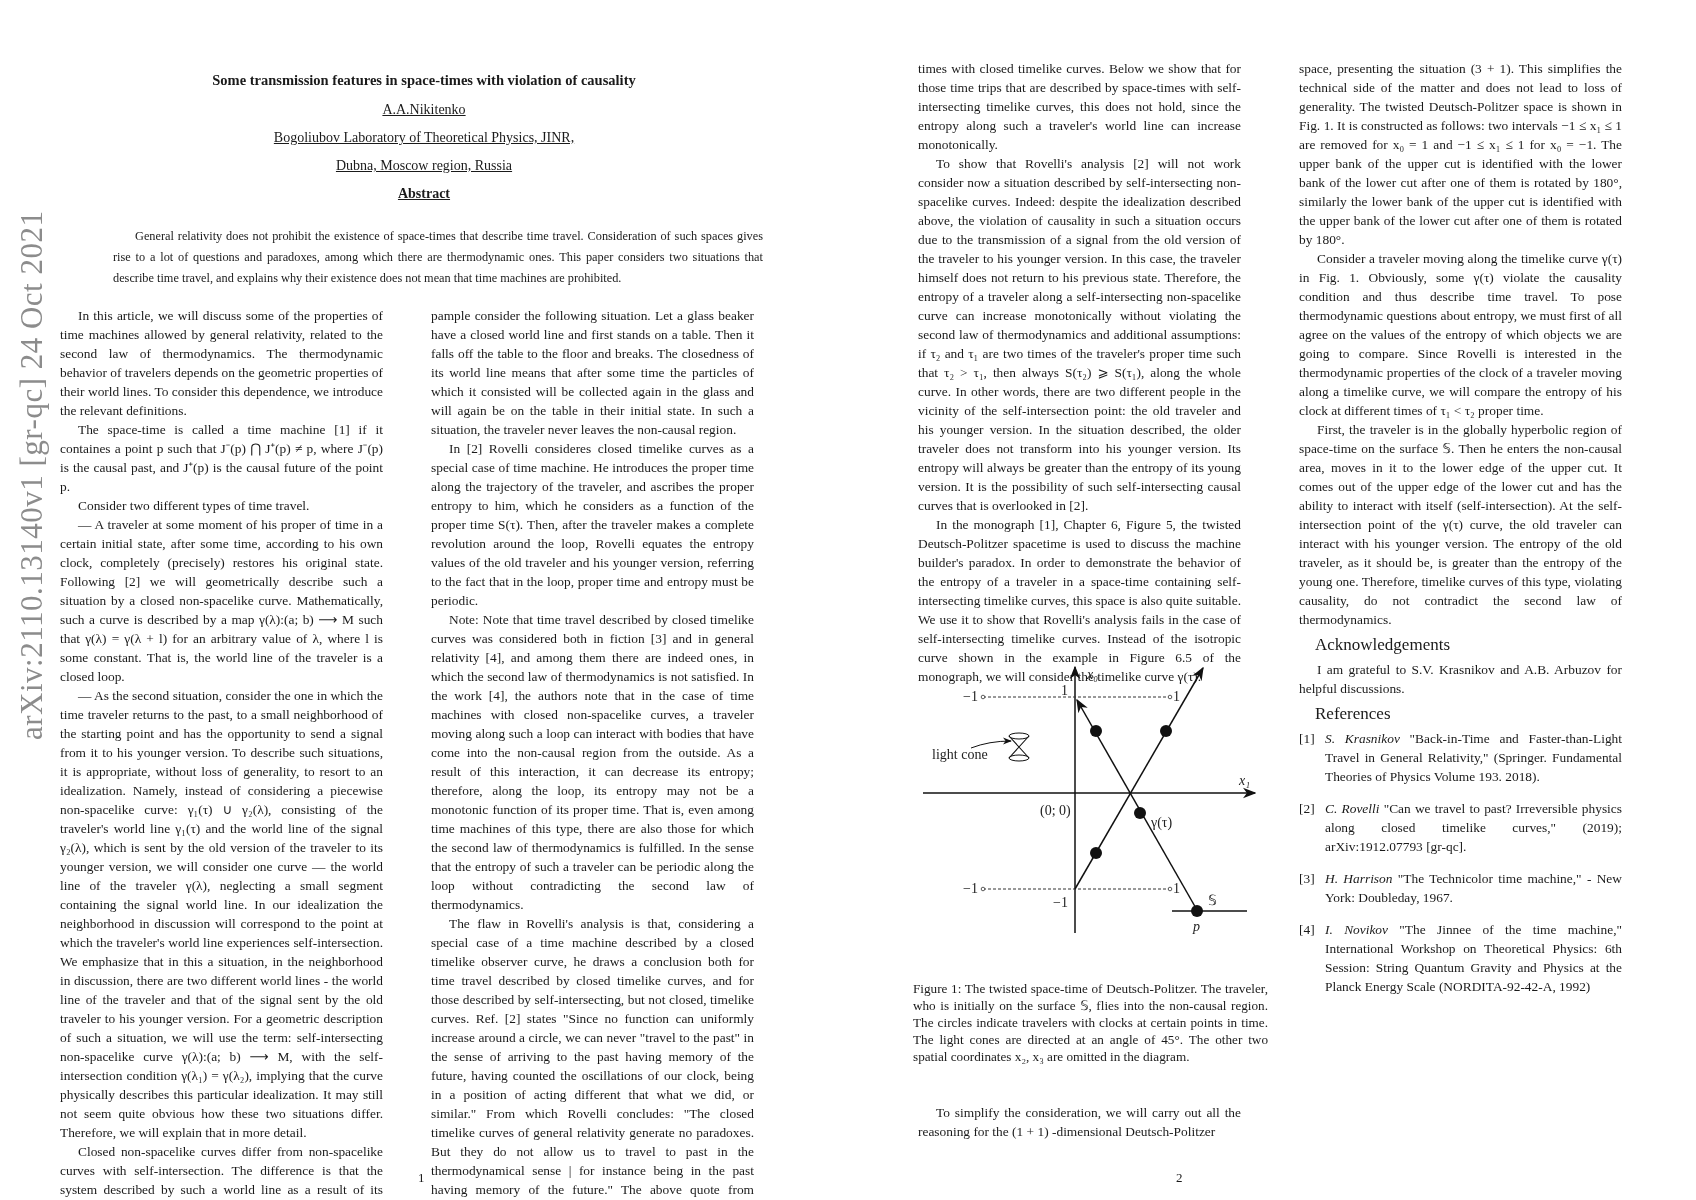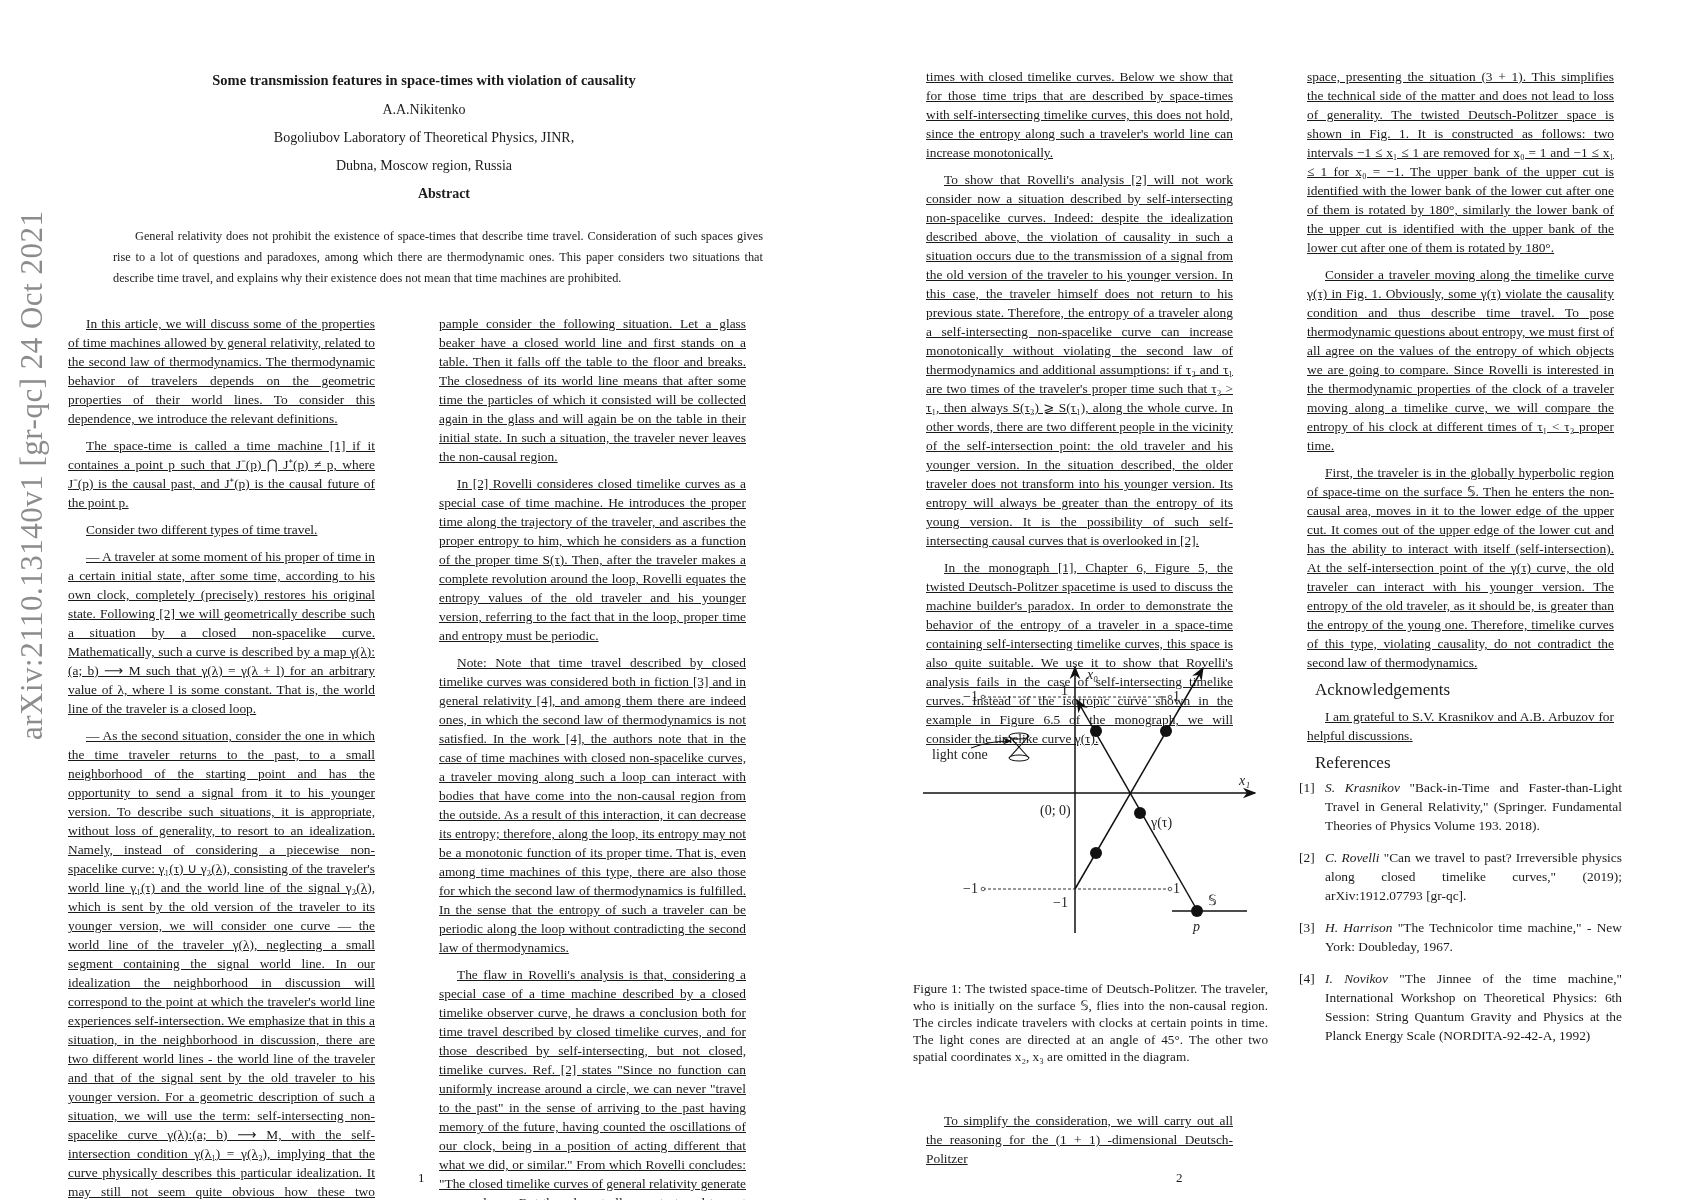--- a/index.html
+++ b/index.html
@@ -5,28 +5,28 @@
   html, body { margin:0; padding:0; background:#ffffff; }
   body { width:1696px; height:1200px; position:relative; overflow:hidden;
          font-family:"DejaVu Serif", "Liberation Serif", serif; color:#1a1a1a; }
   .page { position:absolute; top:0; height:1200px; background:#fff; }
   #page1 { left:0; width:848px; }
   #page2 { left:848px; width:848px; }
   .arxiv-stamp { position:absolute; left:14px; top:740px; transform-origin:left top; transform:rotate(-90deg);
                  font-family:"Liberation Serif", serif; font-size:31px; color:#8c8c8c; white-space:nowrap; letter-spacing:0.5px; }
   .title { position:absolute; left:0; width:848px; top:72px; text-align:center; font-weight:bold; font-size:14.5px;
            font-family:"Liberation Serif", serif; }
-  .centerline { position:absolute; left:0; width:848px; text-align:center; font-size:14px; font-family:"Liberation Serif", serif; }
+  .centerline { position:absolute; left:0; width:848px; text-align:center; font-size:14px; font-family:"Liberation Serif", serif;text-decoration:underline; }
   .abstract-head { font-weight:bold; }
   .abstract { position:absolute; left:113px; width:650px; top:226px; font-size:12.3px; line-height:21px;
               text-align:justify; font-family:"Liberation Serif", serif; }
   .abstract p { margin:0; text-indent:22px; }
   .col { position:absolute; font-family:"Liberation Serif", serif; font-size:13.4px; line-height:19px;
          text-align:justify; hyphens:auto; }
-  .col p { margin:8px; text-indent:18px;text-decoration:underline; }
+  .col p { margin:0; text-indent:18px; }
   .col p.noind { text-indent:0; }
   .pagenum { position:absolute; font-family:"Liberation Serif", serif; font-size:13px; }
   .section-head { font-family:"Liberation Serif", serif; font-weight:normal; font-size:17px; margin:6px 0 6px 16px; }
   .ref { display:flex; margin-bottom:13px; }
   .ref .num { width:26px; flex:none; }
   .ref .body { flex:1; text-align:justify; }
   .ref .auth { font-style:italic; }
   .figure { position:absolute; left:915px; top:655px; width:370px; height:290px; }
   .caption { position:absolute; left:913px; top:980px; width:355px; font-family:"Liberation Serif", serif;
              font-size:13.2px; line-height:17px; text-align:justify; }
@@ -36,21 +36,21 @@
 </head>
 <body>
 
 <div class="page" id="page1">
   <div class="arxiv-stamp">arXiv:2110.13140v1  [gr-qc]  24 Oct 2021</div>
 
   <div class="title">Some transmission features in space-times with violation of causality</div>
   <div class="centerline" style="top:102px;">A.A.Nikitenko</div>
   <div class="centerline" style="top:158px;">Dubna, Moscow region, Russia</div>
   <div class="centerline" style="top:130px;">Bogoliubov Laboratory of Theoretical Physics, JINR,</div>
-  <div class="centerline abstract-head" style="top:186px;margin-left:20px;">Abstract</div>
+  <div class="centerline abstract-head" style="top:186px;">Abstract</div>
   <div class="abstract">
     <p>General relativity does not prohibit the existence of space-times that describe time travel. Consideration of such spaces gives rise to a lot of questions and paradoxes, among which there are thermodynamic ones. This paper considers two situations that describe time travel, and explains why their existence does not mean that time machines are prohibited.</p>
   </div>
 
   <div class="col" style="left:60px; top:306px; width:323px;">
     <p>In this article, we will discuss some of the properties of time machines allowed by general relativity, related to the second law of thermodynamics. The thermodynamic behavior of travelers depends on the geometric properties of their world lines. To consider this dependence, we introduce the relevant definitions.</p>
     <p>The space-time is called a time machine [1] if it containes a point p such that J⁻(p) ⋂ J⁺(p) ≠ p, where J⁻(p) is the causal past, and J⁺(p) is the causal future of the point p.</p>
     <p>Consider two different types of time travel.</p>
     <p>— A traveler at some moment of his proper of time in a certain initial state, after some time, according to his own clock, completely (precisely) restores his original state. Following [2] we will geometrically describe such a situation by a closed non-spacelike curve. Mathematically, such a curve is described by a map γ(λ):(a; b) ⟶ M such that γ(λ) = γ(λ + l) for an arbitrary value of λ, where l is some constant. That is, the world line of the traveler is a closed loop.</p>
     <p>— As the second situation, consider the one in which the time traveler returns to the past, to a small neighborhood of the starting point and has the opportunity to send a signal from it to his younger version. To describe such situations, it is appropriate, without loss of generality, to resort to an idealization. Namely, instead of considering a piecewise non-spacelike curve: γ₁(τ) ∪ γ₂(λ), consisting of the traveler's world line γ₁(τ) and the world line of the signal γ₂(λ), which is sent by the old version of the traveler to its younger version, we will consider one curve — the world line of the traveler γ(λ), neglecting a small segment containing the signal world line. In our idealization the neighborhood in discussion will correspond to the point at which the traveler's world line experiences self-intersection. We emphasize that in this a situation, in the neighborhood in discussion, there are two different world lines - the world line of the traveler and that of the signal sent by the old traveler to his younger version. For a geometric description of such a situation, we will use the term: self-intersecting non-spacelike curve γ(λ):(a; b) ⟶ M, with the self-intersection condition γ(λ₁) = γ(λ₂), implying that the curve physically describes this particular idealization. It may still not seem quite obvious how these two situations differ. Therefore, we will explain that in more detail.</p>

